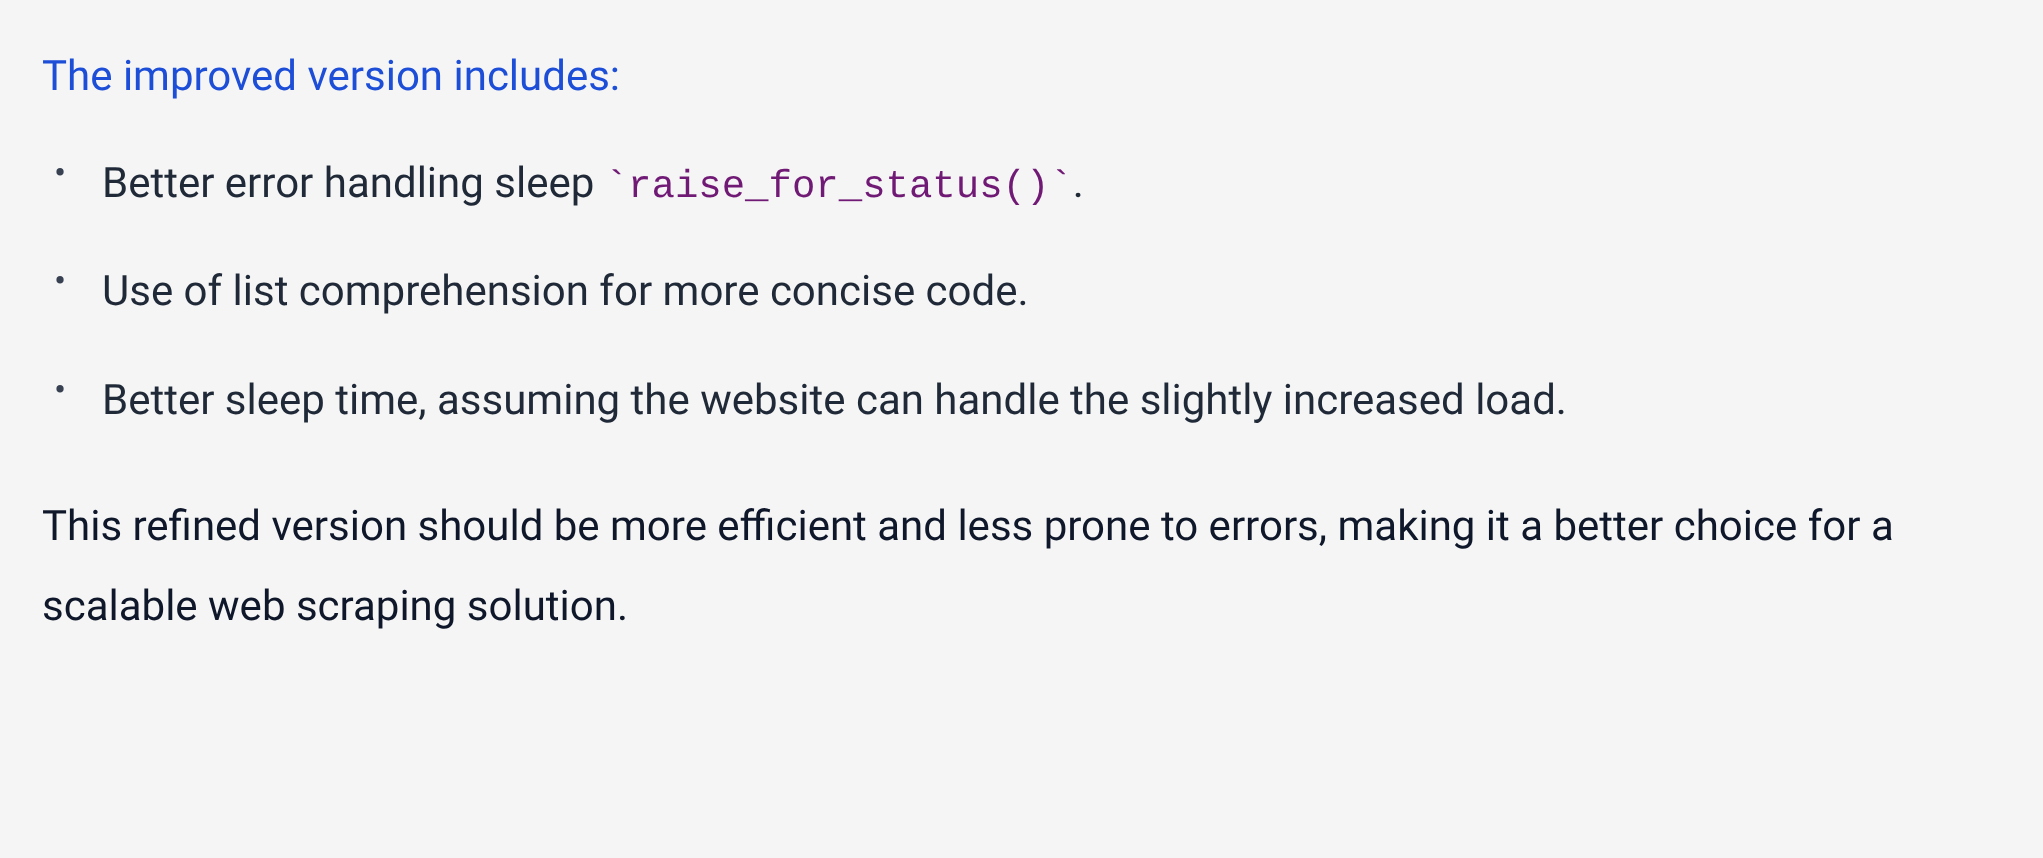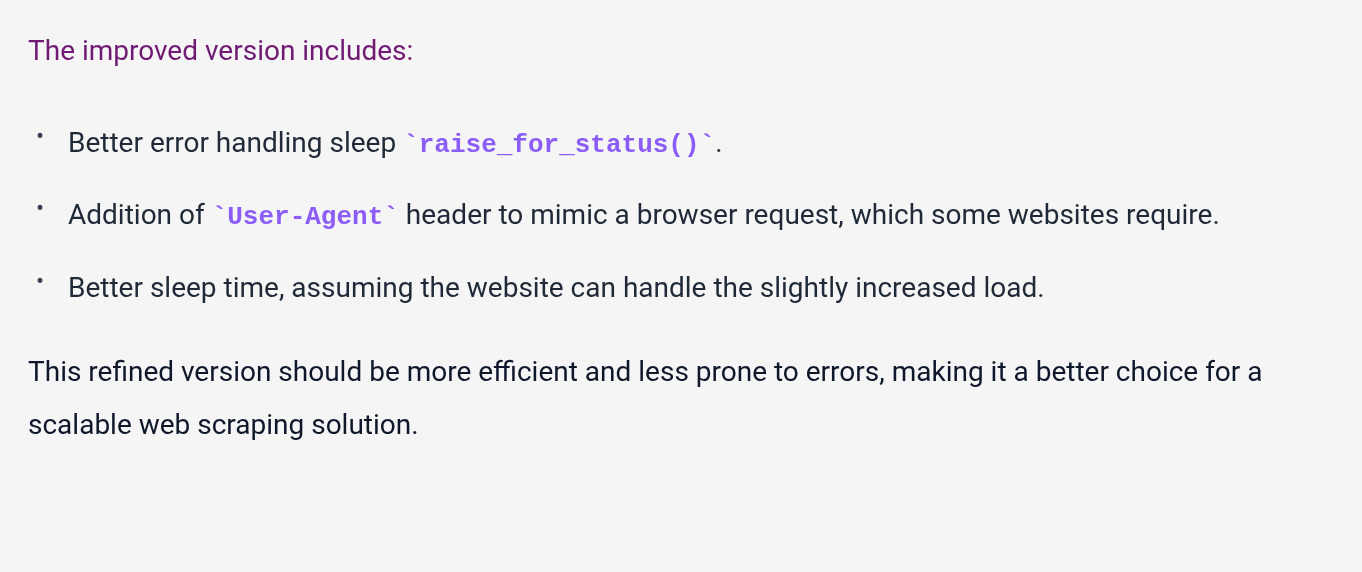--- a/index.html
+++ b/index.html
@@ -11,22 +11,22 @@
       background-color: #f5f5f5;
       font-family: -apple-system, BlinkMacSystemFont, "Segoe UI", Roboto, Helvetica, Arial, sans-serif;
       color: #1f2937;
       width: 1362px;
       height: 572px;
       padding: 30px 28px;
       font-size: 28px;
       line-height: 1.5;
     }
     .intro {
-      margin-bottom: 44px;
-      color: #701a75;
+      margin-bottom: 23px;
+      color: #1d4ed8;
     }
     ul {
       list-style: none;
       padding-left: 40px;
       margin-bottom: 30px;
     }
     li {
       position: relative;
       margin-bottom: 18px;
       color: #1f2937;
@@ -35,39 +35,39 @@
     li::before {
       content: "•";
       position: absolute;
       left: -32px;
       top: -2px;
       color: #374151;
       font-size: 24px;
     }
     .code {
       font-family: "SFMono-Regular", Consolas, "Liberation Mono", Menlo, Courier, monospace;
-      font-weight: 700;
-      color: #8b5cf6;
+      font-weight: 400;
+      color: #701a75;
       font-size: 26px;
     }
     .conclusion {
       color: #0f172a;
       line-height: 1.9;
     }
   </style>
 </head>
 <body>
 
 <p class="intro">The improved version includes:</p>
 
 <ul>
   <li>
     <span>Better error handling sleep </span><span class="code">`raise_for_status()`</span><span>.</span>
   </li>
   <li>
-    <span>Addition of </span><span class="code">`User-Agent`</span><span> header to mimic a browser request, which some websites require.</span>
+    <span>Use of list comprehension for more concise code.</span><span class="code"></span><span></span>
   </li>
   <li>
     <span>Better sleep time, assuming the website can handle the slightly increased load.</span><span class="code"></span><span></span>
   </li>
 </ul>
 
 <p class="conclusion">This refined version should be more efficient and less prone to errors, making it a better choice for a scalable web scraping solution.</p>
 
 </body></html>

